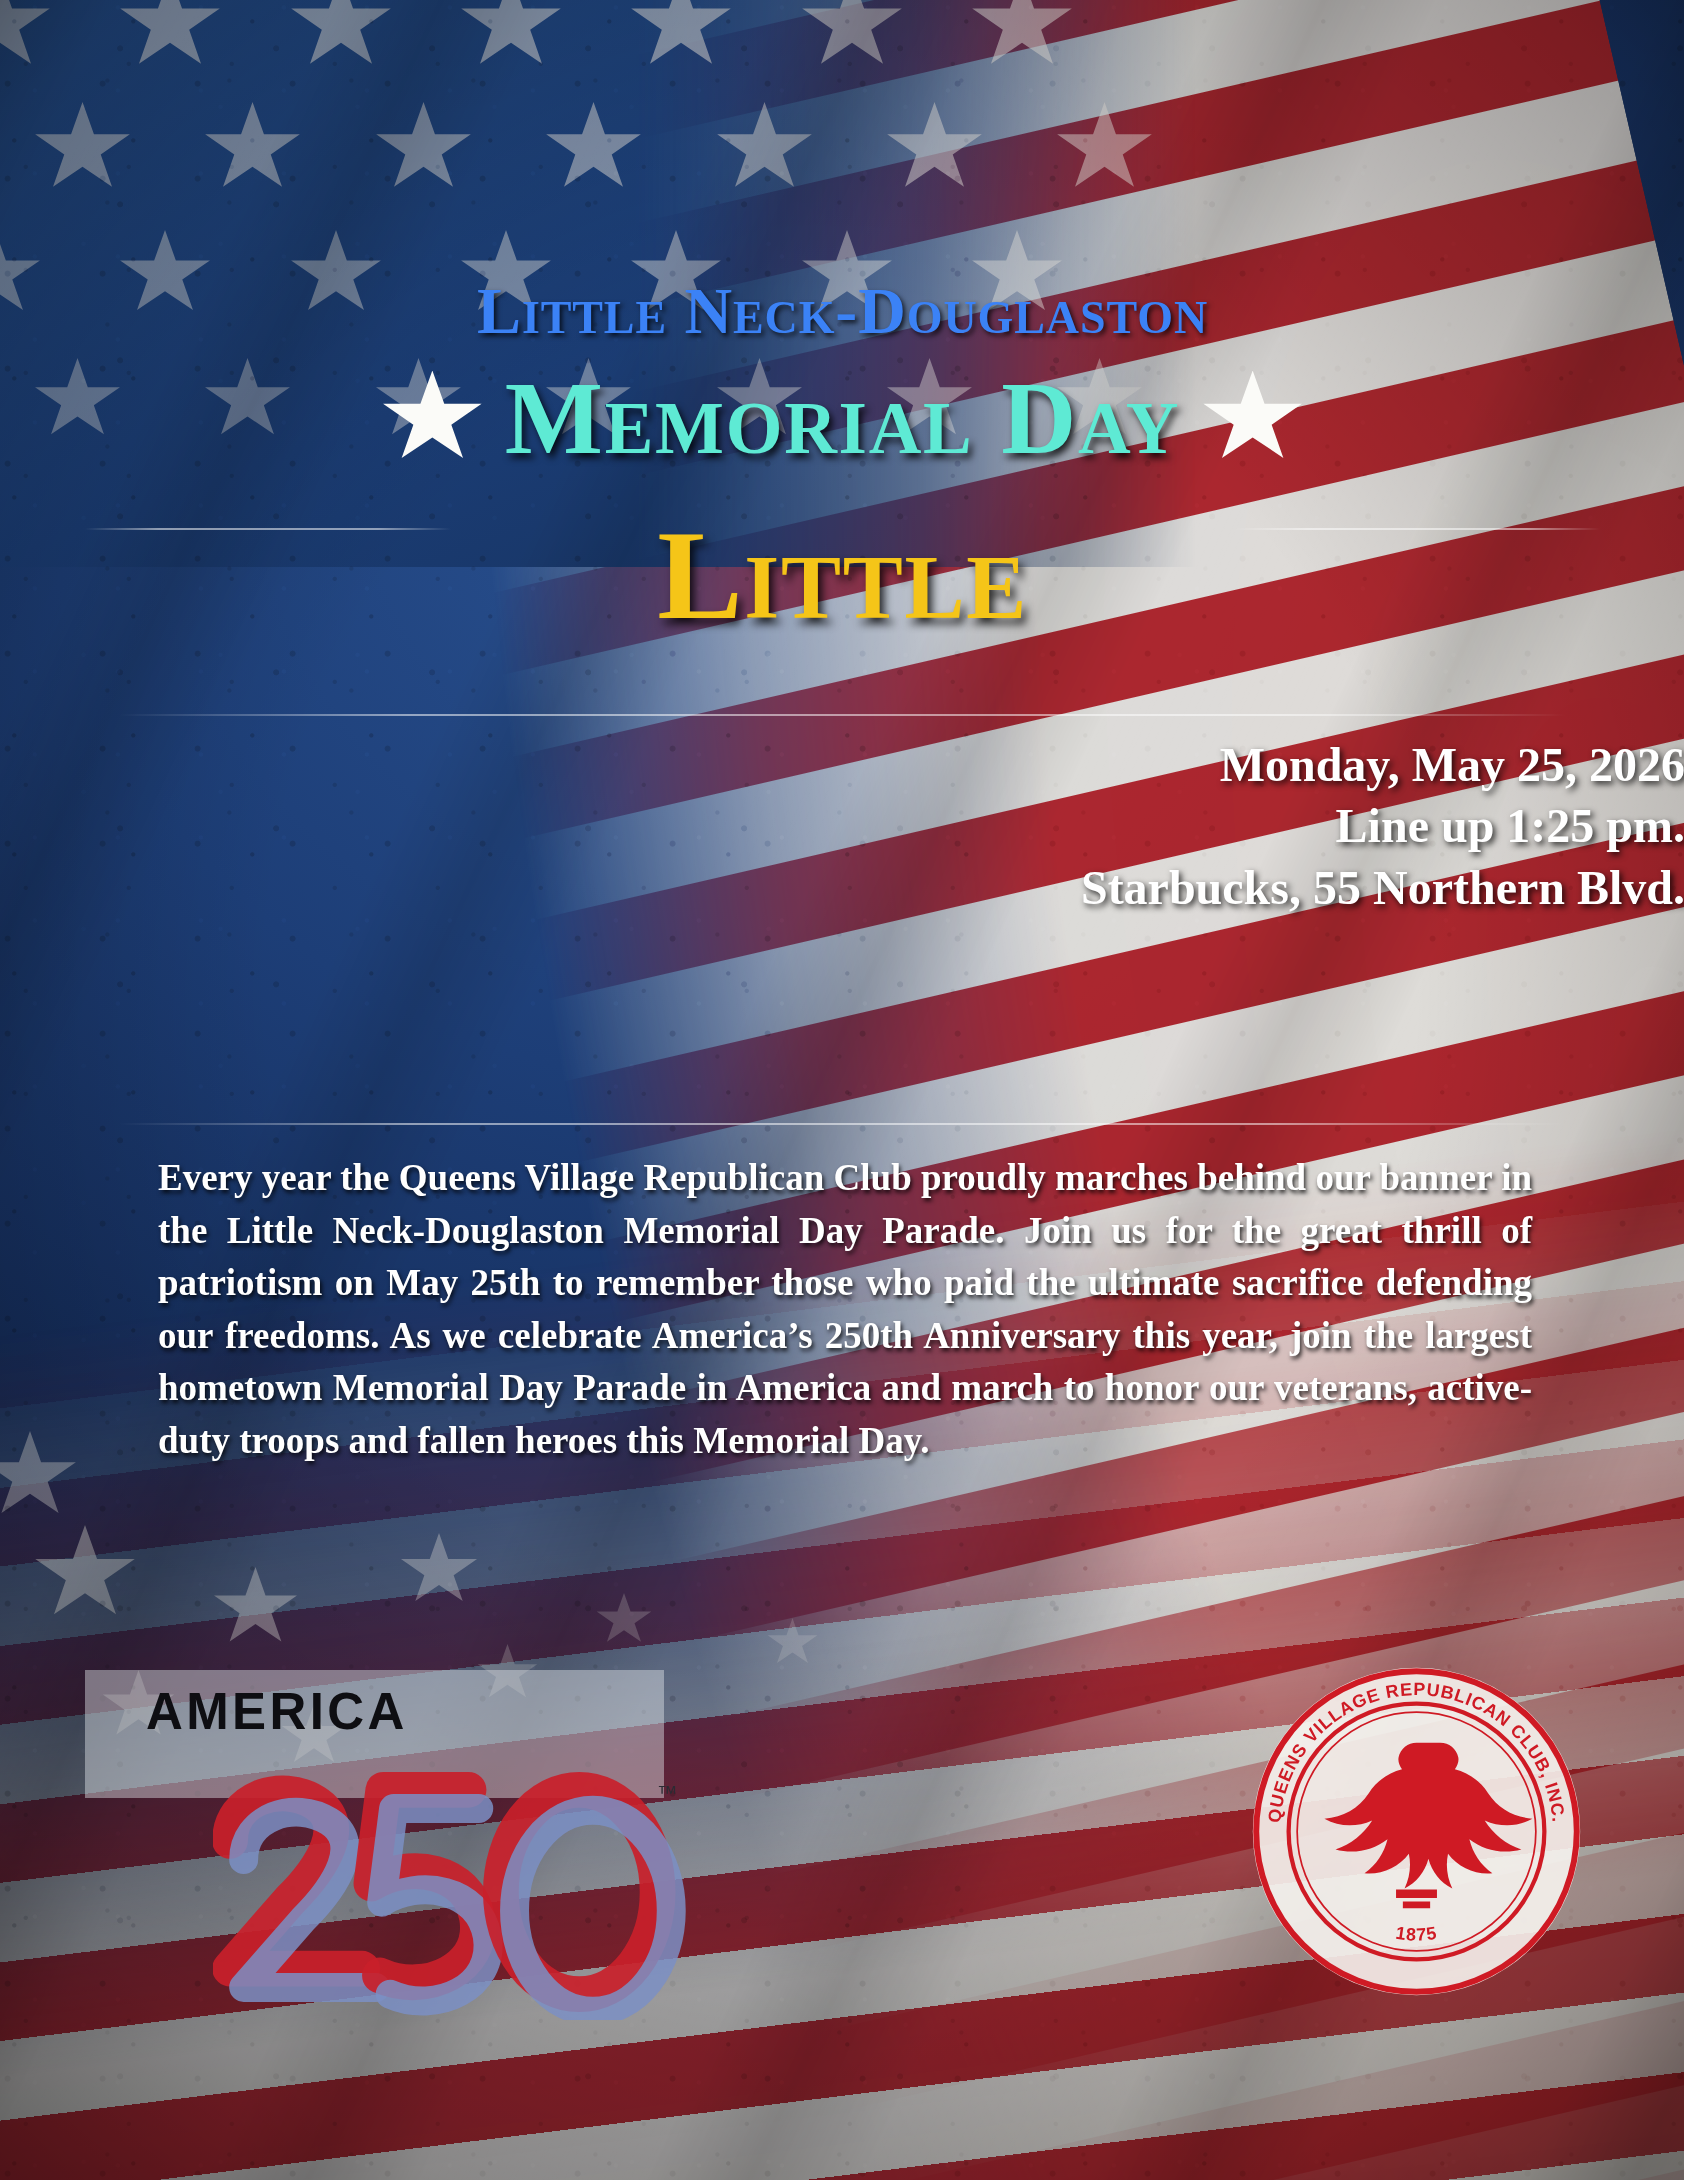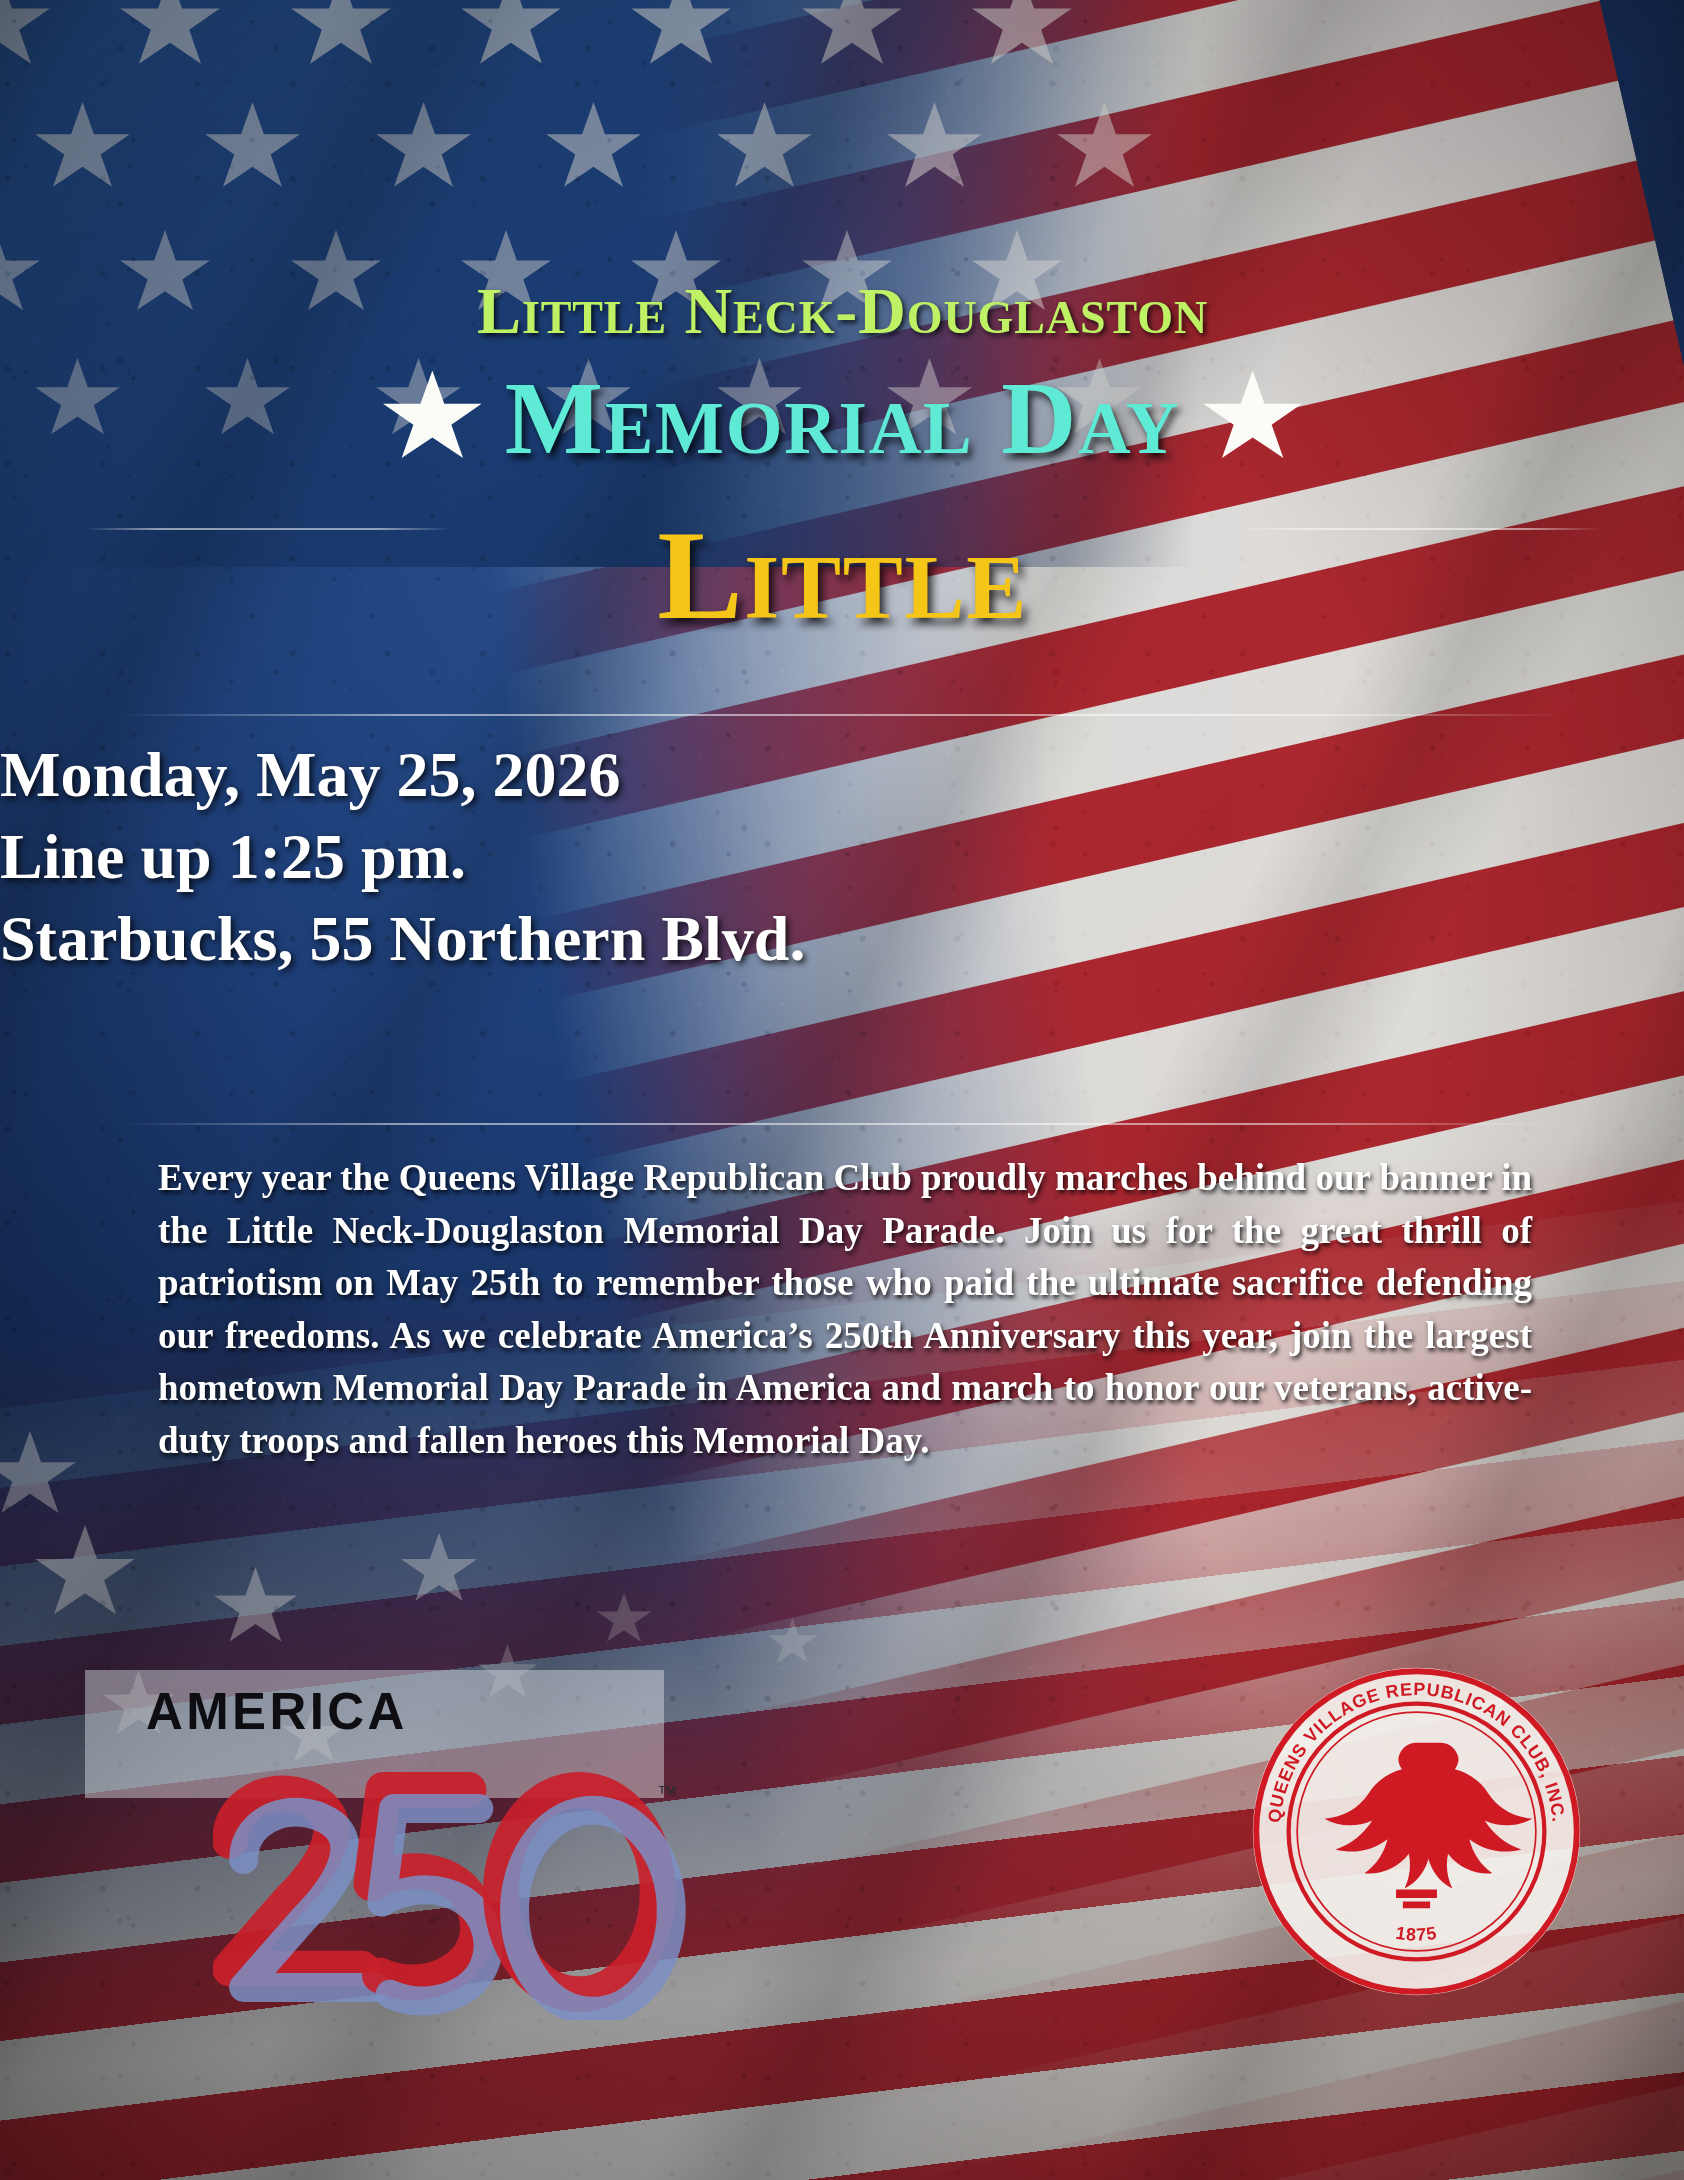--- a/index.html
+++ b/index.html
@@ -126,21 +126,21 @@
     position: absolute;
     inset: 0;
     z-index: 10;
   }
 
   .kicker {
     position: absolute;
     top: 273px;
     left: 0; right: 0;
     text-align: center;
-    color: #bef264;
+    color: #3b82f6;
     font-size: 66px;
     font-weight: bold;
     font-variant: small-caps;
     letter-spacing: 0.9px;
     text-shadow: 2.6px 3.4px 5.1px rgba(0,0,0,0.75);
   }
 
   .title-row {
     position: absolute;
     top: 366px;
@@ -190,23 +190,23 @@
   }
   .rule-left  { top: 528px; left: 85px;  width: 366px; }
   .rule-right { top: 528px; right: 85px; width: 366px; }
   .rule-under-title { top: 714px; left: 119px; right: 119px; }
   .rule-above-body  { top: 1123px; left: 119px; right: 119px; }
 
   .details {
     position: absolute;
     top: 734px;
     left: 0; right: 0;
-    text-align: left;
+    text-align: right;
     color: #ffffff;
-    font-size: 64px;
+    font-size: 48px;
     font-weight: bold;
     line-height: 1.28;
     text-shadow: 2.6px 3.4px 6px rgba(0,0,0,0.8);
   }
   .details div { margin: 0; }
 
   .body-copy {
     position: absolute;
     top: 1152px;
     left: 158px;

